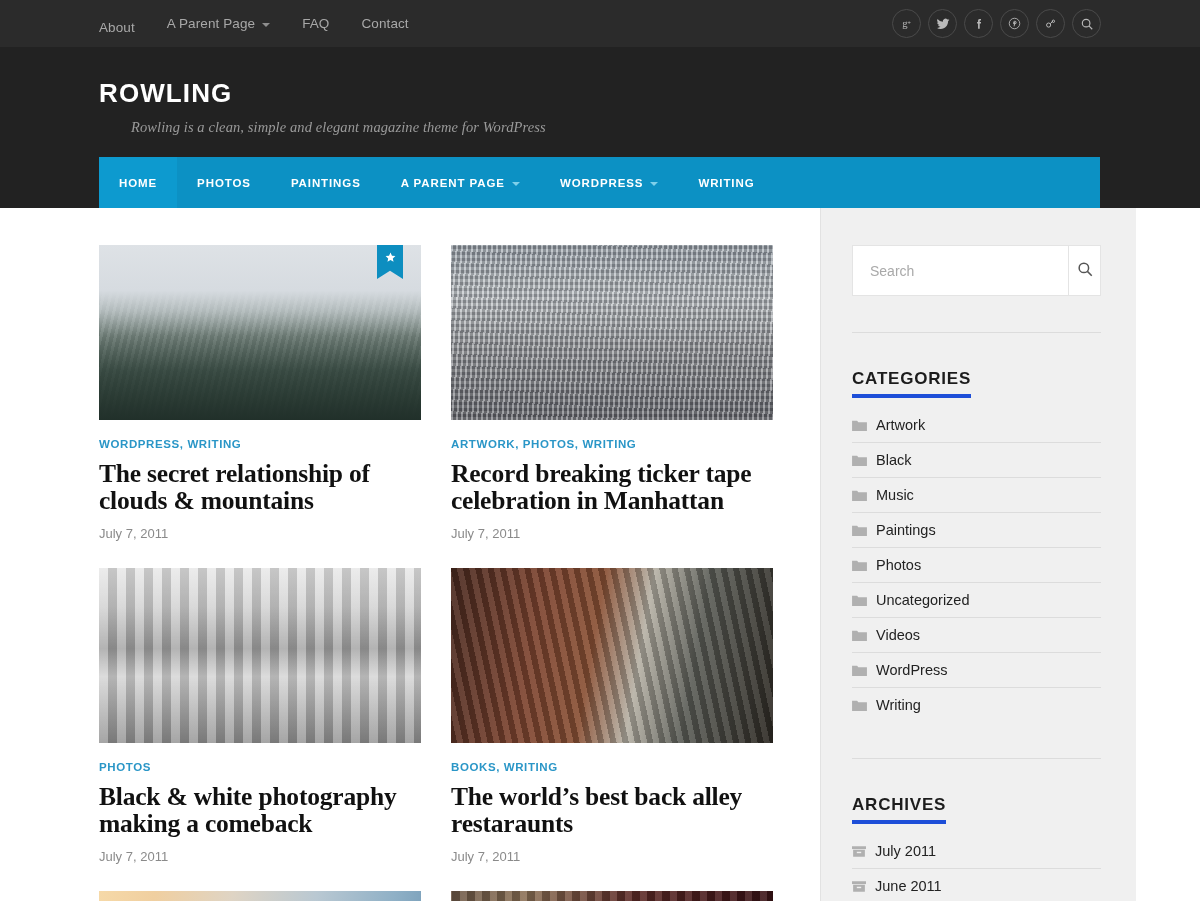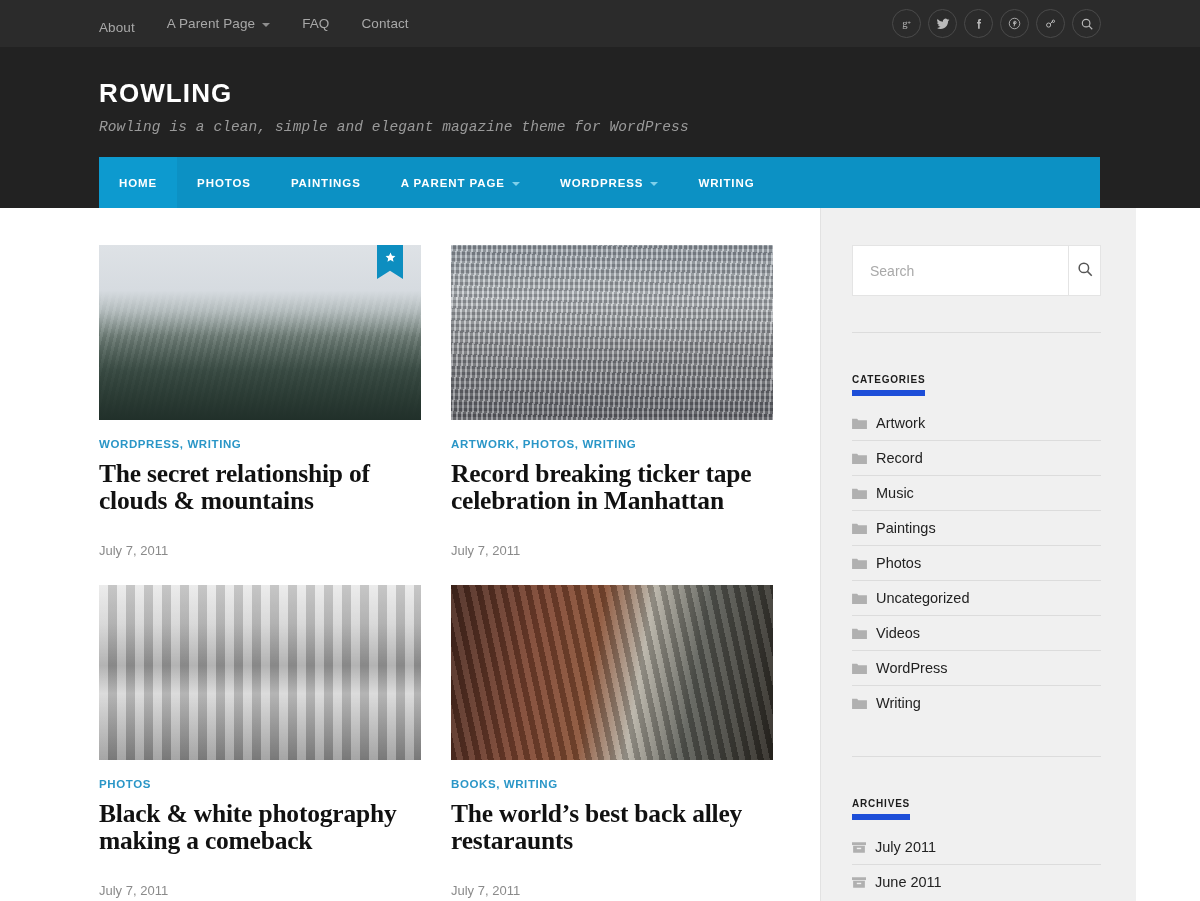--- a/index.html
+++ b/index.html
@@ -79,25 +79,26 @@
     font-family: "Liberation Sans", sans-serif;
     font-size: 26px;
     font-weight: bold;
     letter-spacing: 1.1px;
     color: #ffffff;
     line-height: 1;
     text-transform: uppercase;
   }
   .site-desc {
     margin-top: 13px;
-    font-family: Liberation Mono, monospace;
+    font-family: Liberation Serif, serif;
     font-style: italic;
     font-size: 14.5px;
     color: #9a9a9a;
     letter-spacing: 0.1px;
+    margin-left: 32px;
   }
 
   
   .navwrap {
     background: #222222;
     padding: 0 99px 0 99px;
     height: 51px;
   }
   .mainnav {
     background: #0c91c4;
@@ -189,21 +190,21 @@
     margin-top: 8px;
     font-family: "Liberation Serif", serif;
     font-weight: bold;
     font-size: 25.5px;
     line-height: 1.08;
     color: #111111;
     letter-spacing: -0.2px;
     cursor: pointer;
   }
   .post-date {
-    margin-top: 28px;
+    margin-top: 11px;
     font-size: 13px;
     color: #8a8a8a;
   }
 
   
   .sidebar {
     width: 316px;
     background: #f0f0f0;
     border-left: 1px solid #e2e2e2;
     padding: 37px 100px 0 31px;
@@ -235,28 +236,28 @@
     display: flex; align-items: center; justify-content: center;
     color: #555;
   }
   .widget { margin-top: 36px; }
   .widget-sep {
     border-top: 1px solid #dcdcdc;
     margin-top: 36px;
     width: 249px;
   }
   .widget-title {
-    font-size: 10px;
+    font-size: 17px;
     font-weight: bold;
     letter-spacing: 0.8px;
     text-transform: uppercase;
     color: #1c1c1c;
     display: inline-block;
     padding-bottom: 5px;
-    border-bottom: 6px solid #1d4ed8;
+    border-bottom: 4px solid #1d4ed8;
   }
   .widget-list { list-style: none; margin-top: 10px; width: 249px; }
   .widget-list li {
     border-bottom: 1px solid #dcdcdc;
   }
   .widget-list li:last-child { border-bottom: none; }
   .widget-list a {
     display: flex;
     align-items: center;
     gap: 9px;
@@ -482,21 +483,21 @@
               <span>Artwork</span>
             </a>
           </li>
         <li>
             <a>
               <span class="li-icon">
                 <svg width="15" height="13" viewBox="0 0 16 14" fill="currentColor">
                   <path d="M0 1.8h5.4l1.3 1.6H16V13H0z"></path>
                 </svg>
               </span>
-              <span>Record</span>
+              <span>Black</span>
             </a>
           </li>
         <li>
             <a>
               <span class="li-icon">
                 <svg width="15" height="13" viewBox="0 0 16 14" fill="currentColor">
                   <path d="M0 1.8h5.4l1.3 1.6H16V13H0z"></path>
                 </svg>
               </span>
               <span>Music</span>

